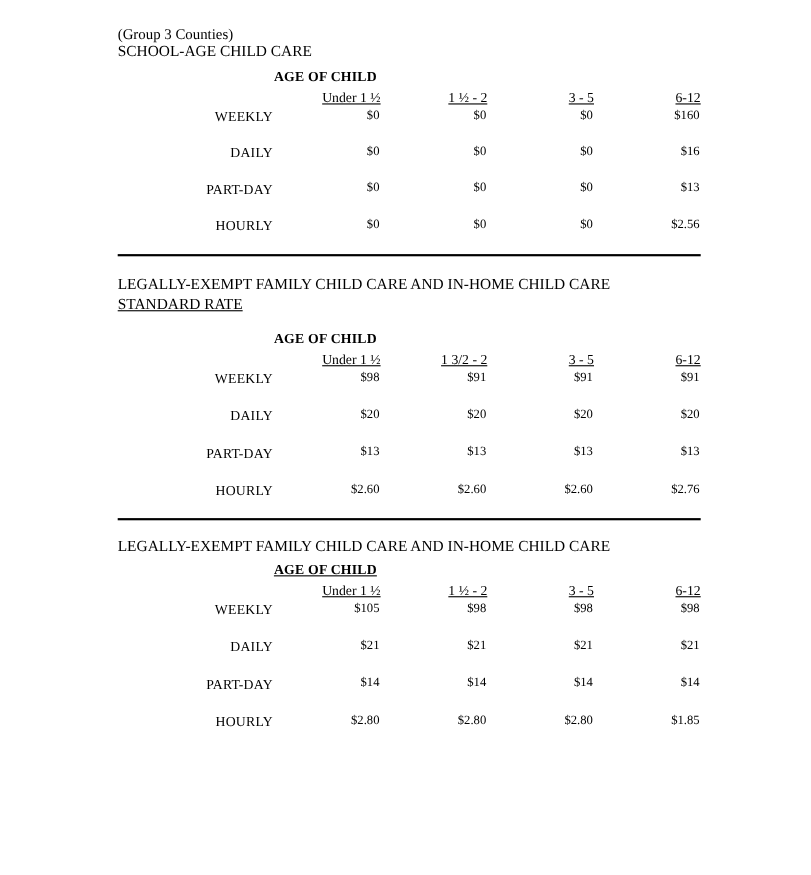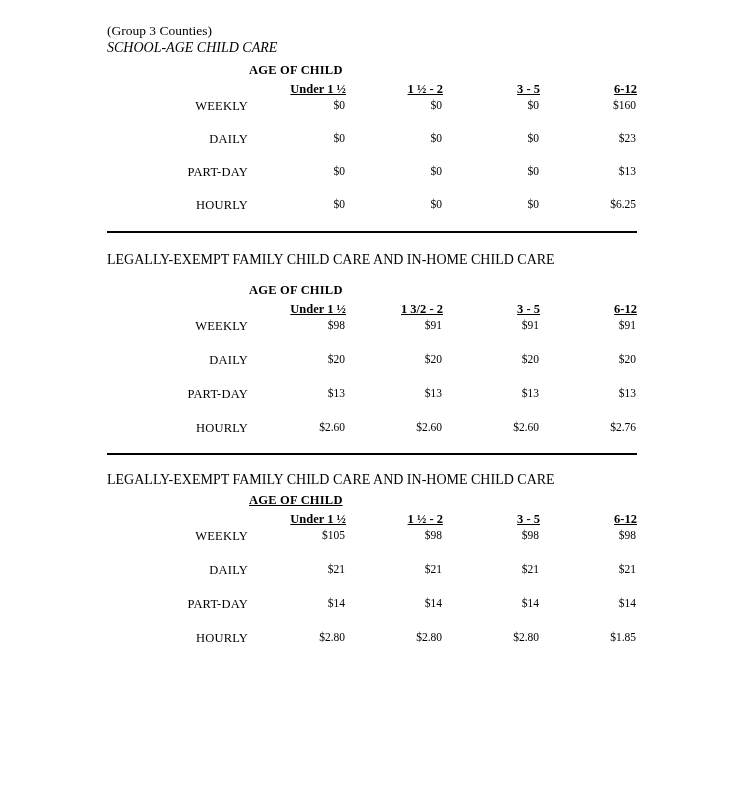--- a/index.html
+++ b/index.html
@@ -55,21 +55,21 @@
     letter-spacing: .2px;
     padding: 0 0 4px 0;
     white-space: nowrap;
   }
   .age-of-child.underlined span {
     text-decoration: underline;
   }
 
   th.col-head {
     font-size: 12.5px;
-    font-weight: bold;
+    font-weight: normal;
     text-align: right;
     padding: 0 0 1px 0;
     white-space: nowrap;
     vertical-align: bottom;
   }
   th.col-head span {
     text-decoration: underline;
     white-space: nowrap;
   }
   th.blank-head { padding: 0; }
@@ -95,21 +95,21 @@
     border-top: 2px solid #000000;
     margin: 0;
   }
 </style>
 </head>
 <body>
 
 <div class="page">
 
   <div class="doc-subtitle">(Group 3 Counties)</div>
-  <div class="section-title" style="margin-bottom:6px;font-style:italic;">
+  <div class="section-title" style="margin-bottom:6px;">
     <span>SCHOOL-AGE CHILD CARE</span>
   </div>
 
   <table class="rate-table">
     <colgroup>
       <col class="label-col">
         <col class="val-col">
         <col class="val-col">
       <col class="val-col">
         <col class="val-col">
@@ -139,43 +139,44 @@
         <td class="value">$0</td>
         <td class="value">$0</td>
         <td class="value">$0</td>
         <td class="value">$160</td>
       </tr>
       <tr style="height:33px;">
         <td class="row-label">DAILY</td>
         <td class="value">$0</td>
         <td class="value">$0</td>
         <td class="value">$0</td>
-        <td class="value">$23</td>
+        <td class="value">$16</td>
       </tr>
       <tr style="height:33px;">
         <td class="row-label">PART-DAY</td>
         <td class="value">$0</td>
         <td class="value">$0</td>
         <td class="value">$0</td>
         <td class="value">$13</td>
       </tr>
       <tr style="height:18px;">
         <td class="row-label">HOURLY</td>
         <td class="value">$0</td>
         <td class="value">$0</td>
         <td class="value">$0</td>
-        <td class="value">$6.25</td>
+        <td class="value">$2.56</td>
       </tr>
     </tbody>
   </table>
 
   <div class="divider" style="margin-top:16px;"></div>
 
   <div class="section-title" style="margin-top:18px; margin-bottom:4px;">
     <div>LEGALLY-EXEMPT FAMILY CHILD CARE AND IN-HOME CHILD CARE</div>
+    <div class="u">STANDARD RATE</div>
   </div>
 
   <table class="rate-table" style="margin-top:14px;">
     <colgroup>
       <col class="label-col">
         <col class="val-col">
         <col class="val-col">
       <col class="val-col">
         <col class="val-col">
     </colgroup>

